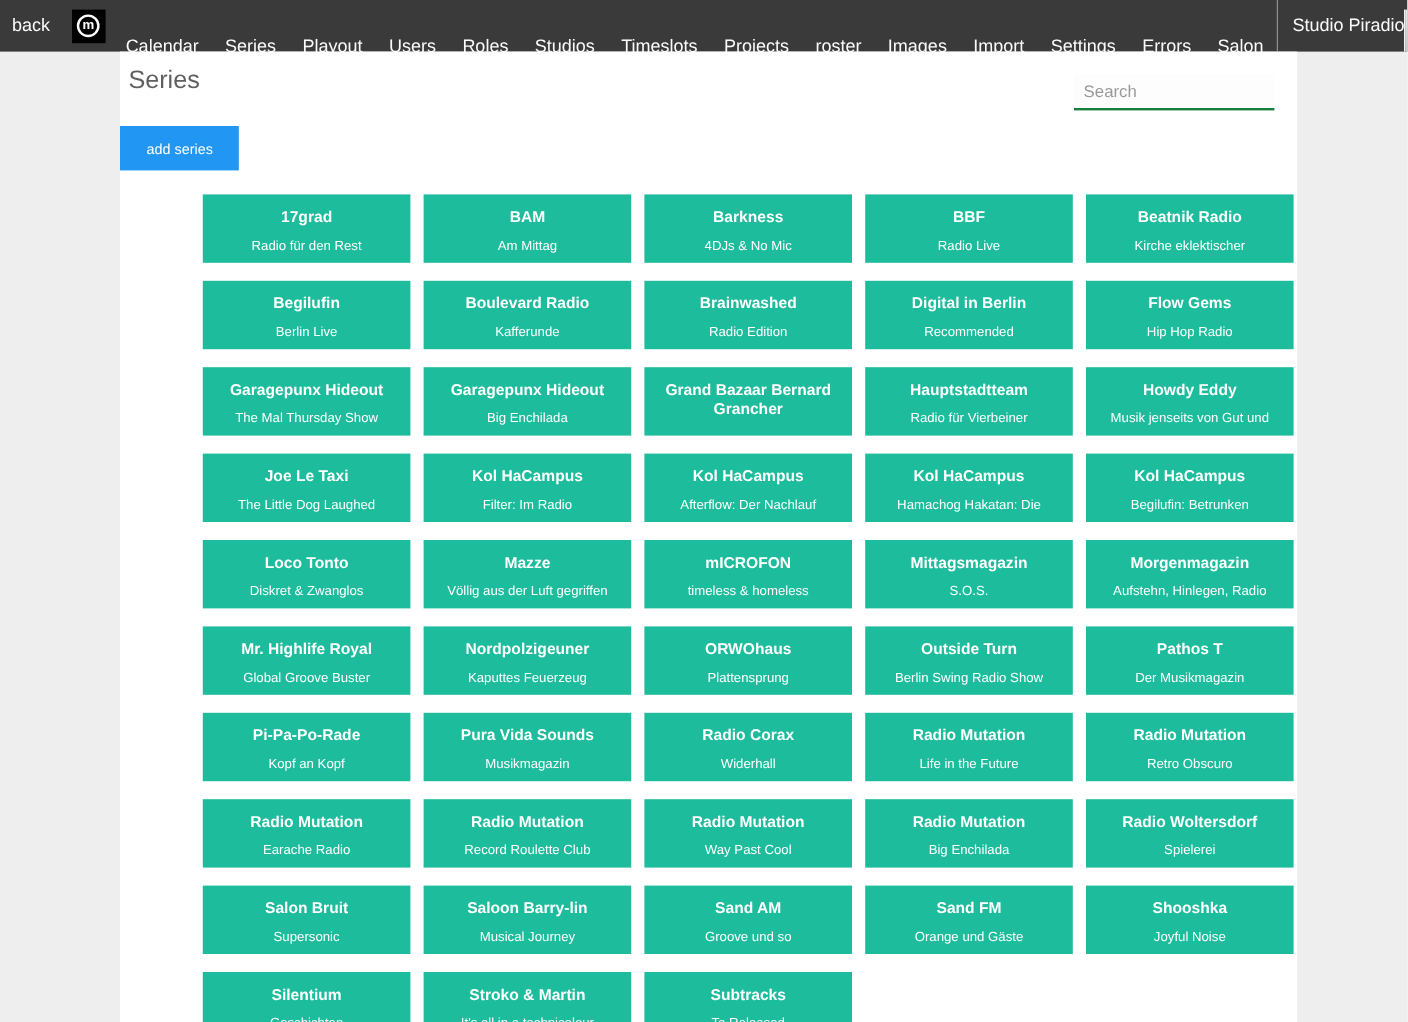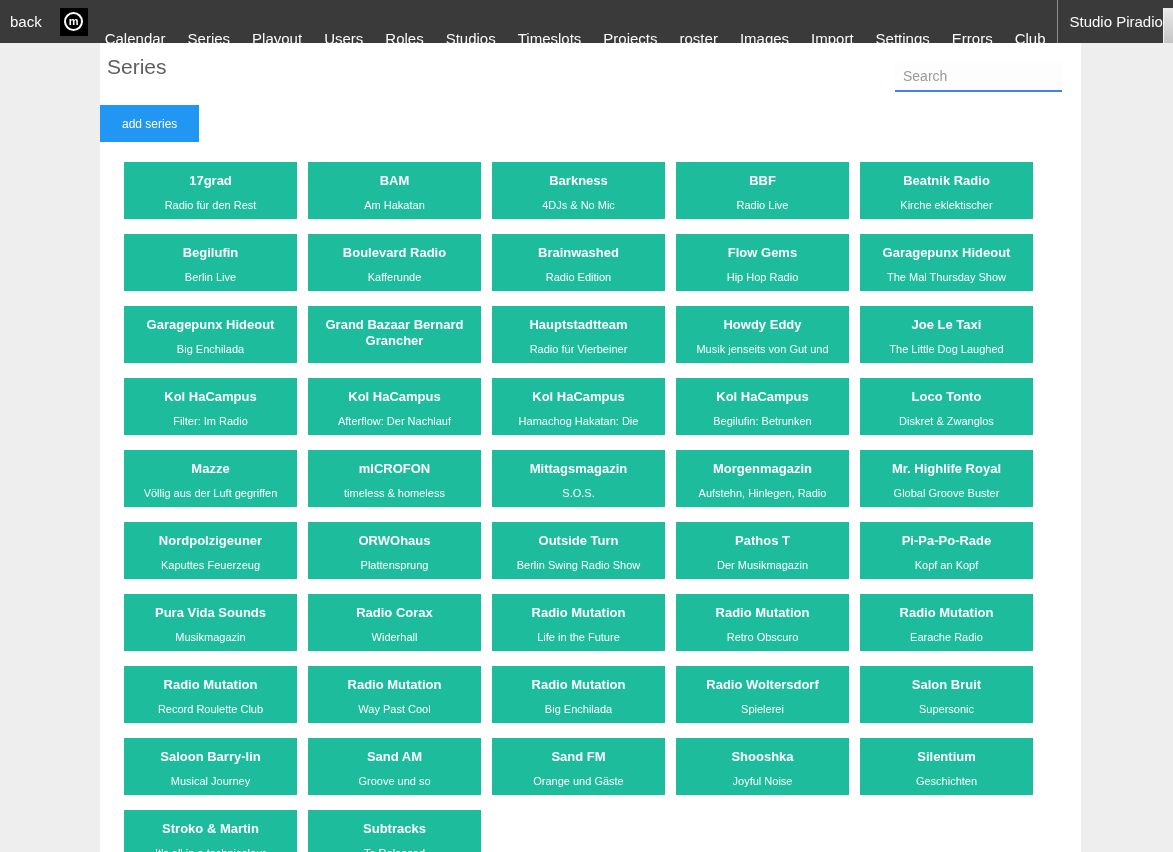--- a/index.html
+++ b/index.html
@@ -41,40 +41,40 @@
   .content {
     position:absolute; left:100px; top:43px; width:981px; height:809px;
     background:#ffffff;
   }
   .page-title {
     position:absolute; left:7px; top:12px;
     font-size:21px; font-weight:400; color:#5f5f5f;
   }
   .search-box {
     position:absolute; right:19px; top:19px; width:167px; height:30px;
-    border:none; border-bottom:2px solid #3b82f6; background:#fdfdfd;
+    border:none; border-bottom:2px solid #15803d; background:#fdfdfd;
     font-size:14px; color:#444; padding:0 8px; outline:none;
     font-family:"Liberation Sans", sans-serif;
   }
   .search-box::placeholder { color:#9a9a9a; opacity:1; }
   .add-btn {
     position:absolute; left:0; top:62px; height:37px; padding:0 22px;
     background:#2196f3; color:#ffffff; border:none; font-size:12px;
     font-family:"Liberation Sans", sans-serif; cursor:pointer;
   }
 
   
   .series-grid {
     position:absolute; left:24px; top:119px;
     display:grid; grid-template-columns:repeat(5, 173px);
     column-gap:11px; row-gap:15px;
   }
   .series-card {
     width:173px; height:57px; background:#1dbc9c; color:#ffffff;
-    text-align:center; padding:11px 3px 0 3px; cursor:pointer; overflow:hidden;
+    text-align:center; padding:11px 3px 0 3px; cursor:pointer; overflow:hidden;margin-left:45px;
   }
   .series-card .card-title {
     display:block; font-size:13px; font-weight:bold; line-height:16px;
   }
   .series-card .card-subtitle {
     display:block; font-size:11px; font-weight:400; line-height:16px;
     margin-top:8px; white-space:nowrap; overflow:hidden;
   }
 </style>
 </head>
@@ -94,21 +94,21 @@
         <a class="nav-item">Users</a>
         <a class="nav-item">Roles</a>
         <a class="nav-item">Studios</a>
         <a class="nav-item">Timeslots</a>
         <a class="nav-item">Projects</a>
         <a class="nav-item">roster</a>
         <a class="nav-item">Images</a>
         <a class="nav-item">Import</a>
         <a class="nav-item">Settings</a>
         <a class="nav-item">Errors</a>
-        <a class="nav-item">Club</a>
+        <a class="nav-item">Salon</a>
       </div>
 
     <div class="nav-right">
       <div class="nav-select">
         <span class="sel-label">Studio Piradio</span>
         <span class="arrow-strip"></span>
       </div>
 
     </div>
   </nav>
@@ -117,21 +117,21 @@
     <h1 class="page-title">Series</h1>
     <input class="search-box" type="text" placeholder="Search" style="">
     <button class="add-btn">add series</button>
     <div class="series-grid">
         <div class="series-card">
           <span class="card-title">17grad</span>
           <span class="card-subtitle">Radio für den Rest</span>
         </div>
         <div class="series-card">
           <span class="card-title">BAM</span>
-          <span class="card-subtitle">Am Hakatan</span>
+          <span class="card-subtitle">Am Mittag</span>
         </div>
         <div class="series-card">
           <span class="card-title">Barkness</span>
           <span class="card-subtitle">4DJs &amp; No Mic</span>
         </div>
         <div class="series-card">
           <span class="card-title">BBF</span>
           <span class="card-subtitle">Radio Live</span>
         </div>
         <div class="series-card">
@@ -144,20 +144,24 @@
         </div>
         <div class="series-card">
           <span class="card-title">Boulevard Radio</span>
           <span class="card-subtitle">Kafferunde</span>
         </div>
         <div class="series-card">
           <span class="card-title">Brainwashed</span>
           <span class="card-subtitle">Radio Edition</span>
         </div>
         <div class="series-card">
+          <span class="card-title">Digital in Berlin</span>
+          <span class="card-subtitle">Recommended</span>
+        </div>
+        <div class="series-card">
           <span class="card-title">Flow Gems</span>
           <span class="card-subtitle">Hip Hop Radio</span>
         </div>
         <div class="series-card">
           <span class="card-title">Garagepunx Hideout</span>
           <span class="card-subtitle">The Mal Thursday Show</span>
         </div>
         <div class="series-card">
           <span class="card-title">Garagepunx Hideout</span>
           <span class="card-subtitle">Big Enchilada</span>

